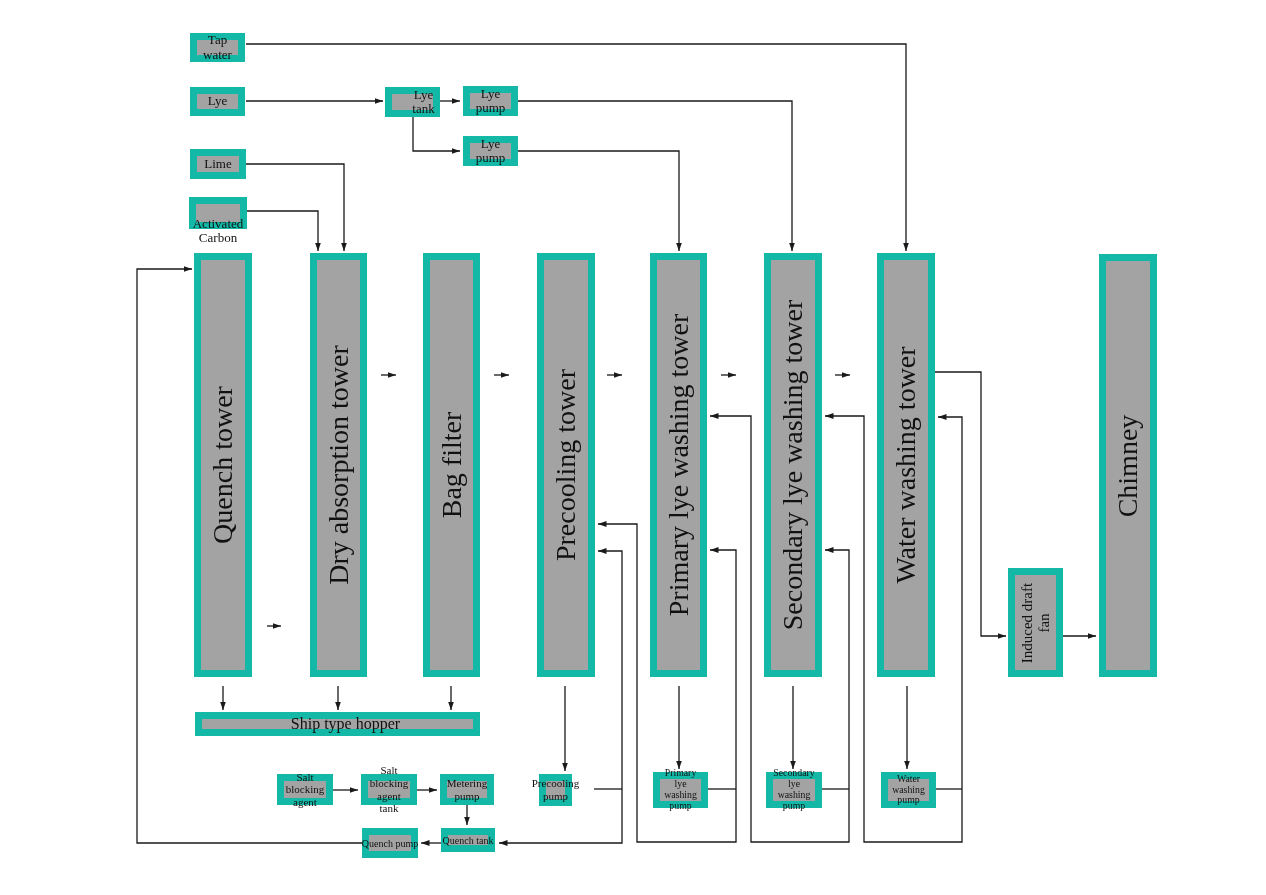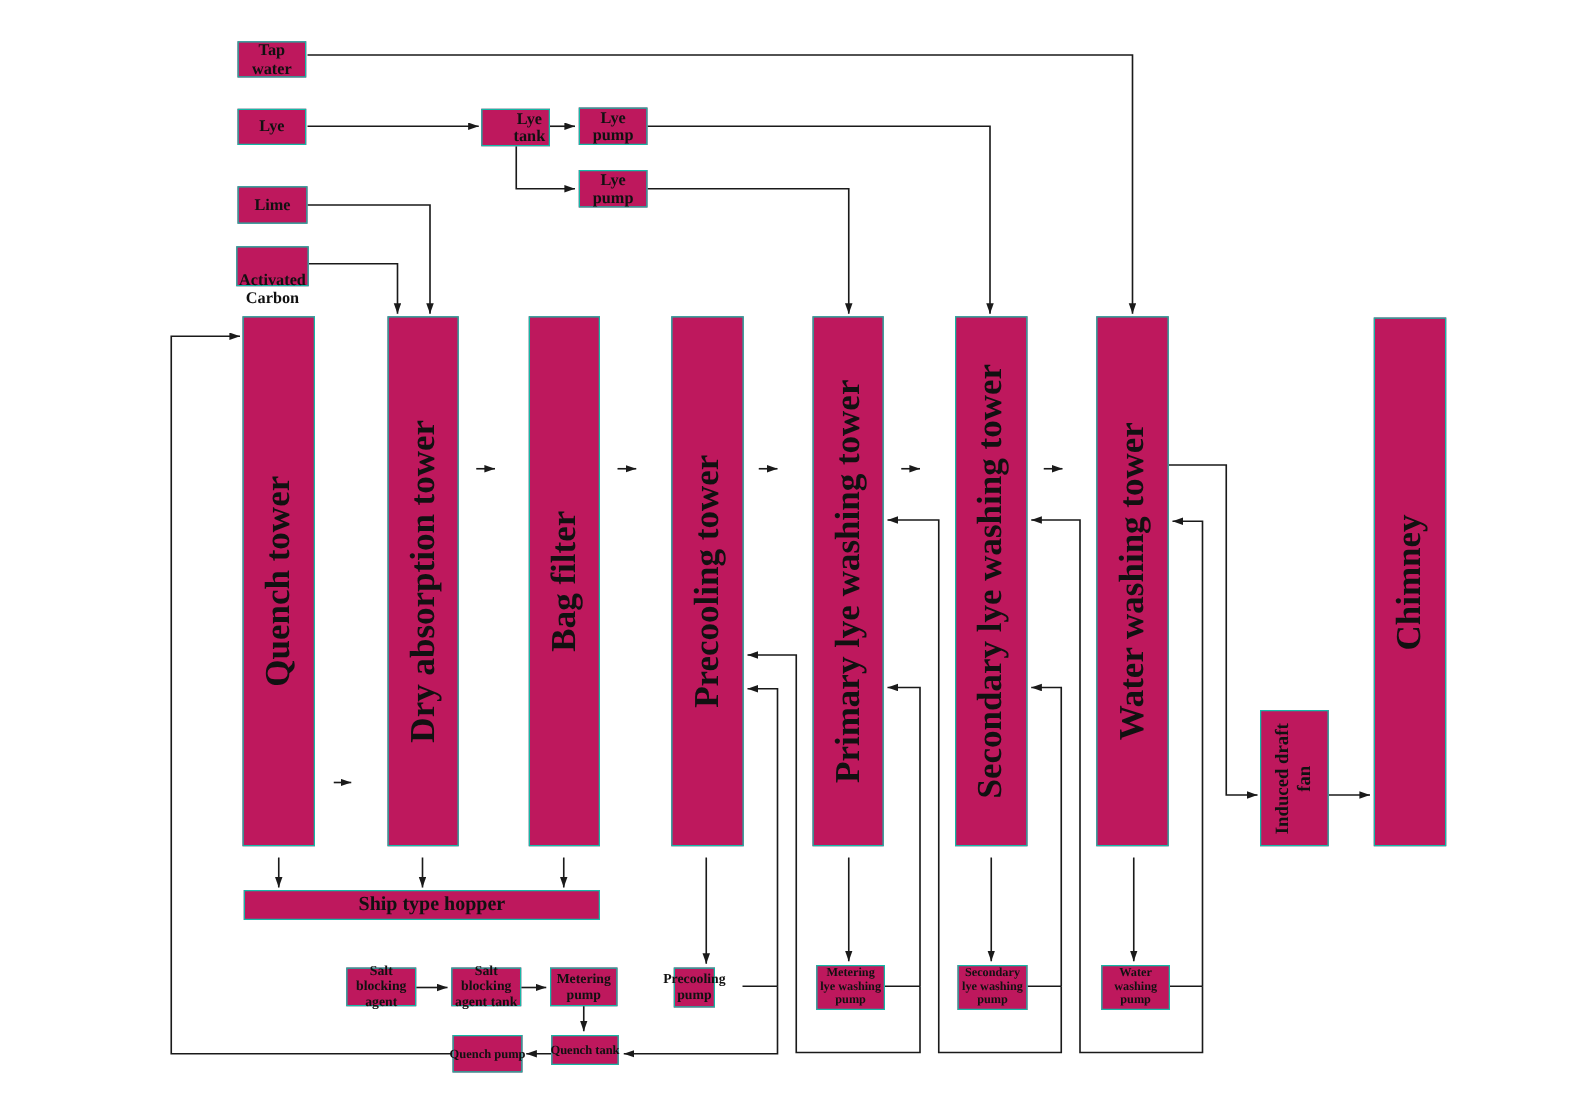--- a/index.html
+++ b/index.html
@@ -1,20 +1,20 @@
 <!DOCTYPE html>
 <html><head>
 <meta charset="utf-8">
 <style>
   html,body{margin:0;padding:0;background:#ffffff;}
   .canvas{position:relative;width:1266px;height:895px;background:#ffffff;
           font-family:"Liberation Serif","DejaVu Serif",serif;color:#111;overflow:hidden;}
   svg.edges{position:absolute;left:0;top:0;width:1266px;height:895px;}
-  .box{position:absolute;border:1px solid #14b8a6;background:#be185d;box-sizing:border-box;
-       display:flex;align-items:center;justify-content:center;text-align:center;font-weight:bold;}
+  .box{position:absolute;border:7px solid #14b8a6;background:#a3a3a3;box-sizing:border-box;
+       display:flex;align-items:center;justify-content:center;text-align:center;}
   .small{font-size:13px;line-height:1.1;}
   .tiny{font-size:11px;line-height:1.15;}
   .micro{font-size:9.8px;line-height:1.12;}
   .nowrap{font-size:10px;white-space:nowrap;}
   .hopper-label{font-size:16px;}
   .inner-narrow{display:inline-block;max-width:42px;}
   .inner-carbon{display:inline-block;max-width:55px;margin-top:36px;}
   .tower .vlabel{position:absolute;top:50%;left:50%;
        transform:translate(-50%,-50%) rotate(-90deg);white-space:nowrap;font-size:28px;}
   .fan .vlabel{position:absolute;top:50%;left:50%;width:102px;
@@ -143,21 +143,21 @@
   <div class="box tiny" style="left:361px;top:774px;width:56px;height:31px;">
     <span>Salt blocking agent tank</span>
     </div>
   <div class="box tiny" style="left:440px;top:774px;width:54px;height:31px;">
     <span>Metering pump</span>
     </div>
   <div class="box tiny" style="left:539px;top:774px;width:33px;height:32px;">
     <span>Precooling pump</span>
     </div>
   <div class="box micro" style="left:653px;top:772px;width:55px;height:36px;">
-    <span>Metering lye washing pump</span>
+    <span>Primary lye washing pump</span>
     </div>
   <div class="box micro" style="left:766px;top:772px;width:56px;height:36px;">
     <span>Secondary lye washing pump</span>
     </div>
   <div class="box micro" style="left:881px;top:772px;width:55px;height:36px;">
     <span>Water washing pump</span>
     </div>
   <div class="box nowrap" style="left:362px;top:828px;width:56px;height:30px;">
     <span>Quench pump</span>
     </div>

